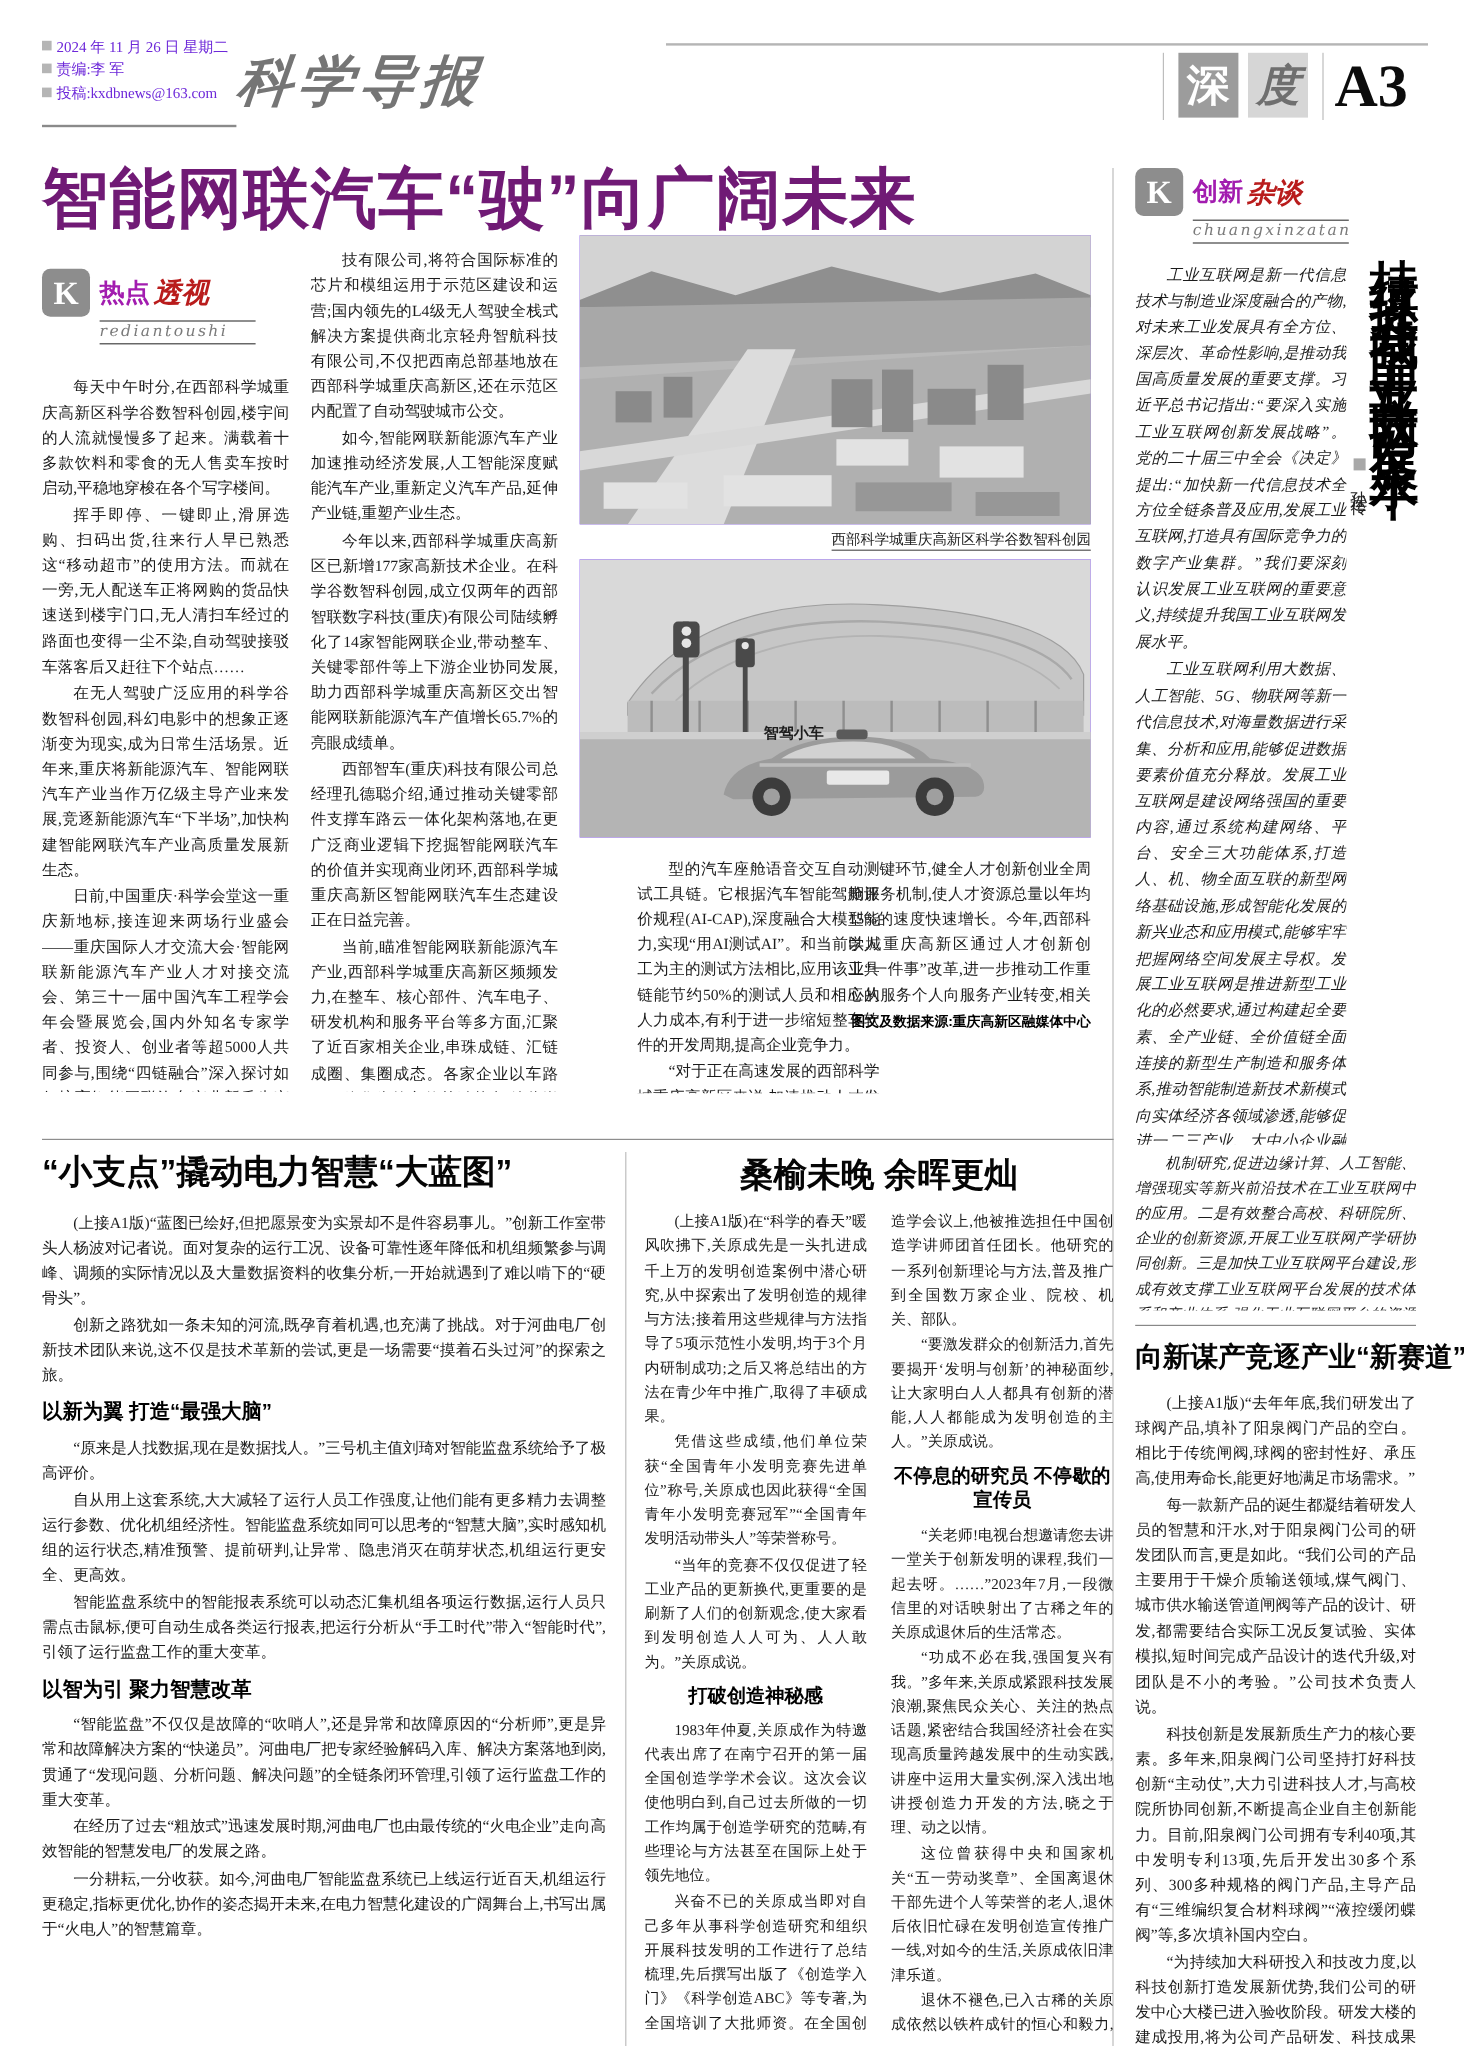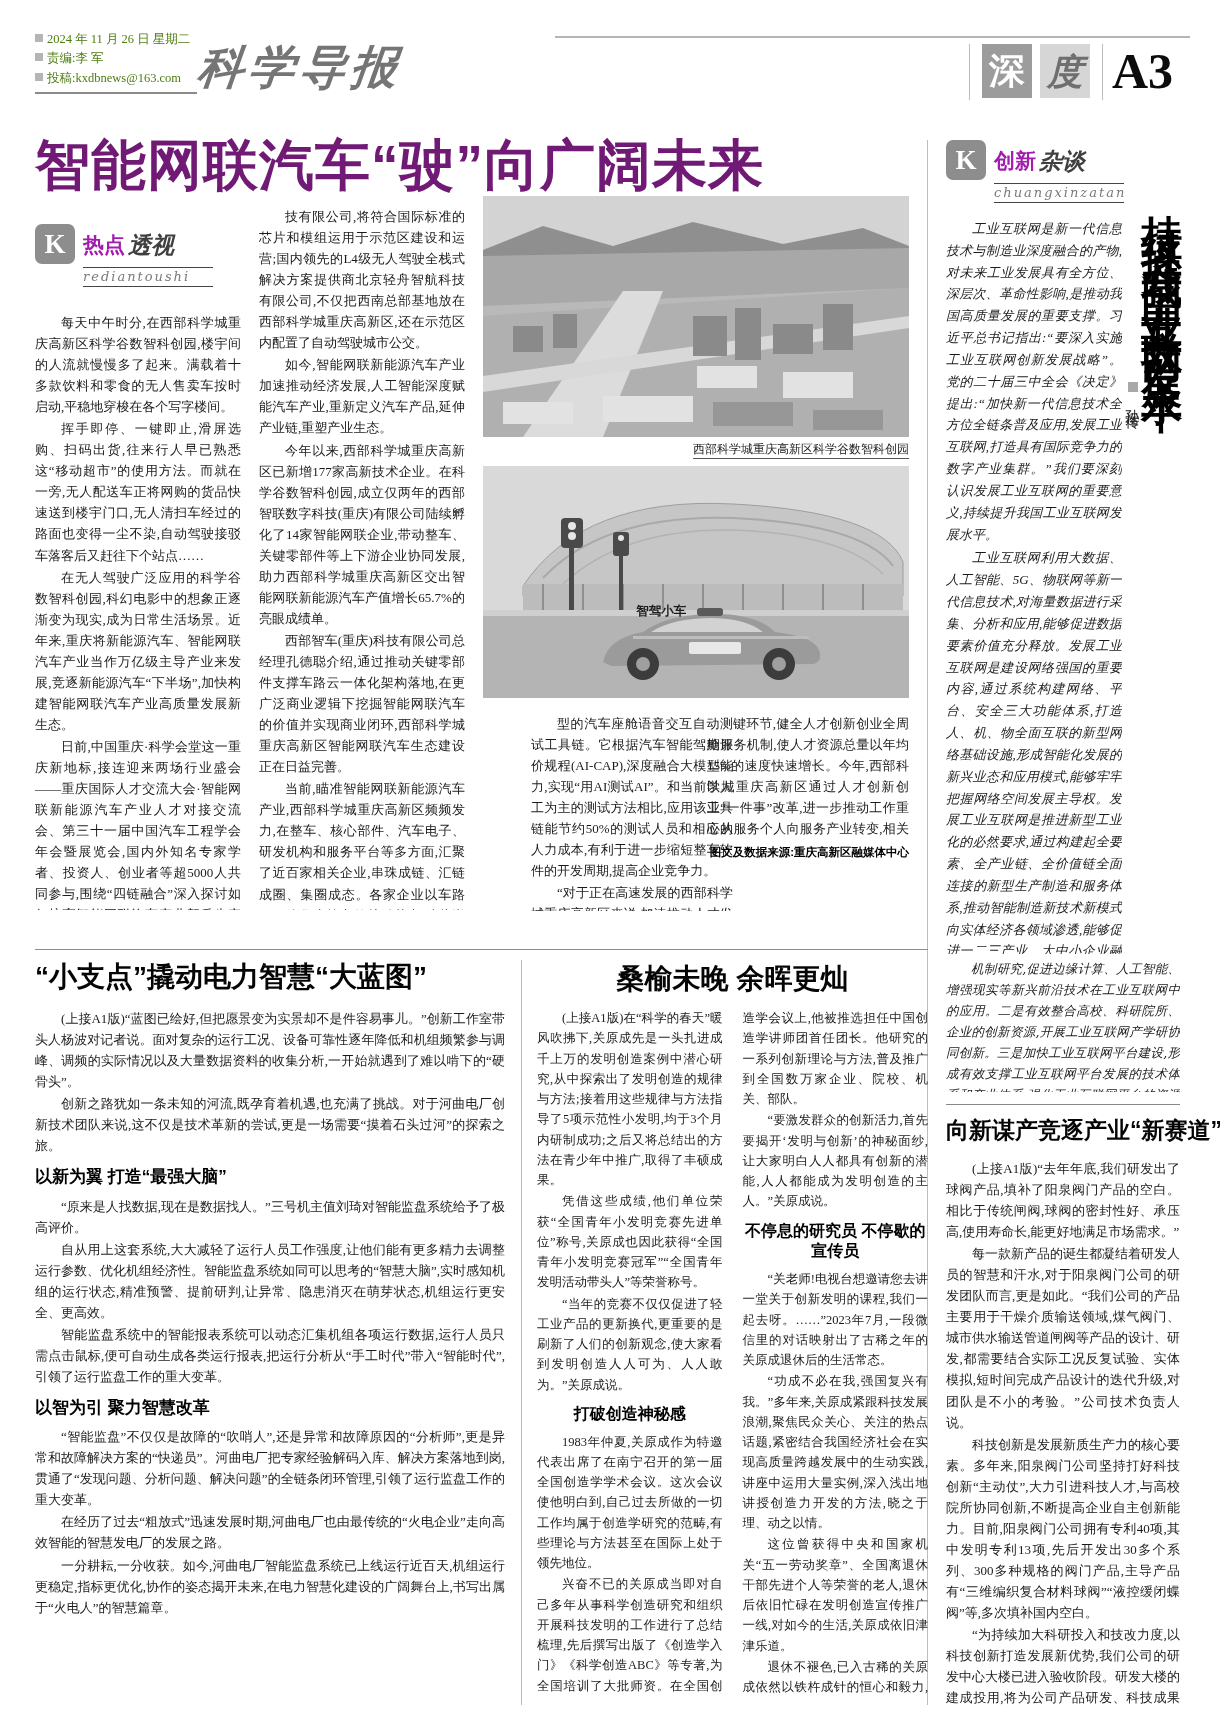--- a/index.html
+++ b/index.html
@@ -2,36 +2,36 @@
 <html><head>
 <meta charset="utf-8">
 <style>
   html,body{margin:0;padding:0;background:#e8e8e8;}
   #page{position:relative;width:1220px;height:1725px;background:#ffffff;overflow:hidden;
         font-family:"Liberation Serif","DejaVu Serif",serif;color:#1c1c1c;}
   .abs{position:absolute;}
   .hline{position:absolute;background:#9a9a9a;height:1px;}
   .vline{position:absolute;background:#bdbdbd;width:1px;}
   
-  .meta{font:12.5px/1.55 "Liberation Serif",serif;color:#4d7c0f;border-bottom:2px solid #8a8a8a;padding-bottom:4px;}
+  .meta{font:12.5px/1.55 "Liberation Serif",serif;color:#6d28d9;border-bottom:2px solid #8a8a8a;padding-bottom:16px;}
   .meta .sq{display:inline-block;width:8px;height:8px;background:#b5b5b5;margin-right:4px;vertical-align:1px;}
   .masthead{font:bold 46px/1 "DejaVu Serif",serif;font-style:italic;color:#757575;letter-spacing:5px;transform:skewX(-6deg);}
   .ed-block{width:50px;height:54px;text-align:center;font:bold 36px/54px "Liberation Sans",sans-serif;}
   .ed-shen{background:#9c9c9c;color:#fff;}
   .ed-du{background:#d6d6d6;color:#6f6f6f;font-family:"DejaVu Serif",serif;font-style:italic;}
   .ed-a3{font:900 50px/54px "Liberation Serif",serif;color:#0c0c0c;}
   
   .headline{font:900 55px/1.08 "Liberation Sans","DejaVu Sans",sans-serif;color:#701a75;white-space:nowrap;letter-spacing:1px;}
   
   .badge{width:178px;}
   .badge .row{display:flex;align-items:center;}
   .badge .k{width:40px;height:40px;border-radius:7px;background:#8d8d8d;color:#fff;
             font:bold 27px/40px "Liberation Serif",serif;text-align:center;margin-right:8px;flex:0 0 auto;}
   .badge .t1{font:bold 21px/1 "Liberation Sans",sans-serif;color:#a21caf;}
-  .badge .t2{font:italic bold 23px/1 "DejaVu Serif",serif;color:#404040;margin-left:3px;}
+  .badge .t2{font:italic bold 23px/1 "DejaVu Serif",serif;color:#b91c1c;margin-left:3px;}
   .badge .py{font:italic 13px/1.1 "DejaVu Serif",serif;color:#7a7a7a;letter-spacing:2px;
              border-top:1.5px solid #444;border-bottom:1.5px solid #444;padding:2px 0;margin-top:3px;margin-left:48px;}
   
   .col{position:absolute;overflow:hidden;text-align:justify;font:13px/1.62 "Liberation Serif","DejaVu Serif",serif;color:#1b1b1b;}
   .col p{margin:0 0 1px;text-indent:2em;}
   .subhead{font:bold 17px/1.25 "Liberation Sans",sans-serif;color:#000;margin:10px 0 8px;text-indent:0 !important;}
   .subheadc{font:bold 16px/1.3 "Liberation Sans",sans-serif;color:#000;margin:9px 0 7px;text-indent:0 !important;text-align:center;}
   
   .photo{position:absolute;overflow:hidden;background:#8b5cf6;}
   .caption{position:absolute;font:12px/1.3 "Liberation Sans",sans-serif;color:#222;}

